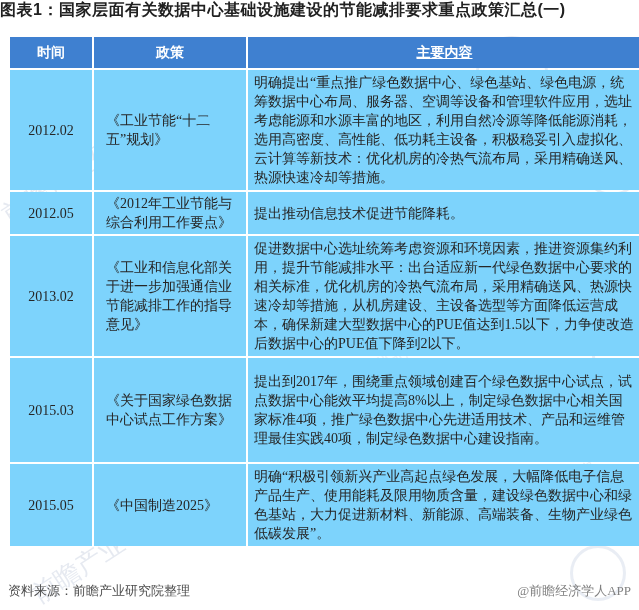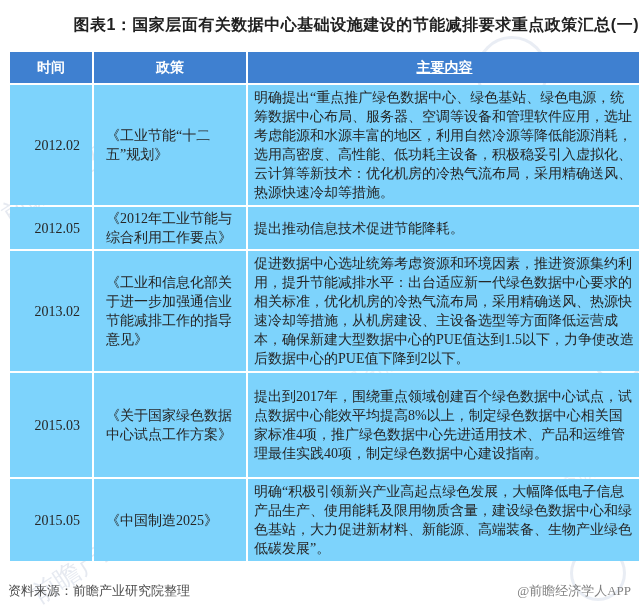--- a/index.html
+++ b/index.html
@@ -7,22 +7,22 @@
   body {
     width: 639px; height: 610px;
     position: relative;
     overflow: hidden;
     font-family: "Liberation Serif", "DejaVu Serif", serif;
     color: #262626;
   }
   .page { position: relative; width: 639px; height: 610px; }
 
   .title {
-    padding-top: 15px;
-    text-align: right;
+    padding-top: 0;
+    text-align: left;
     font-family: "Liberation Sans", "DejaVu Sans", sans-serif;
     font-weight: bold;
     font-size: 16px;
     color: #212121;
     letter-spacing: 0.5px;
     position: relative; z-index: 2;
   }
 
   table.policy-table {
     position: relative; z-index: 2;
@@ -46,21 +46,21 @@
     text-align: center;
     vertical-align: middle;
   }
   td {
     background: #7dd3fc;
     font-size: 14px;
     line-height: 19px;
     vertical-align: middle;
     color: #262626;
   }
-  td.date-cell    { text-align: right; padding: 2px 12px; margin-top: 36px; }
+  td.date-cell    { text-align: center; padding: 2px 12px; margin-top: 36px; }
   td.policy-cell  { text-align: left;   padding: 2px 12px; }
   td.content-cell { text-align: left;   padding: 3px 6px; }
 
   tr.row-1 td { height: 108px; }
   tr.row-2 td { height: 38px; }
   tr.row-3 td { height: 44px; }
   tr.row-4 td { height: 120px; }
   tr.row-5 td { height: 104px; }
   tr.row-6 td { height: 68px; }
 

